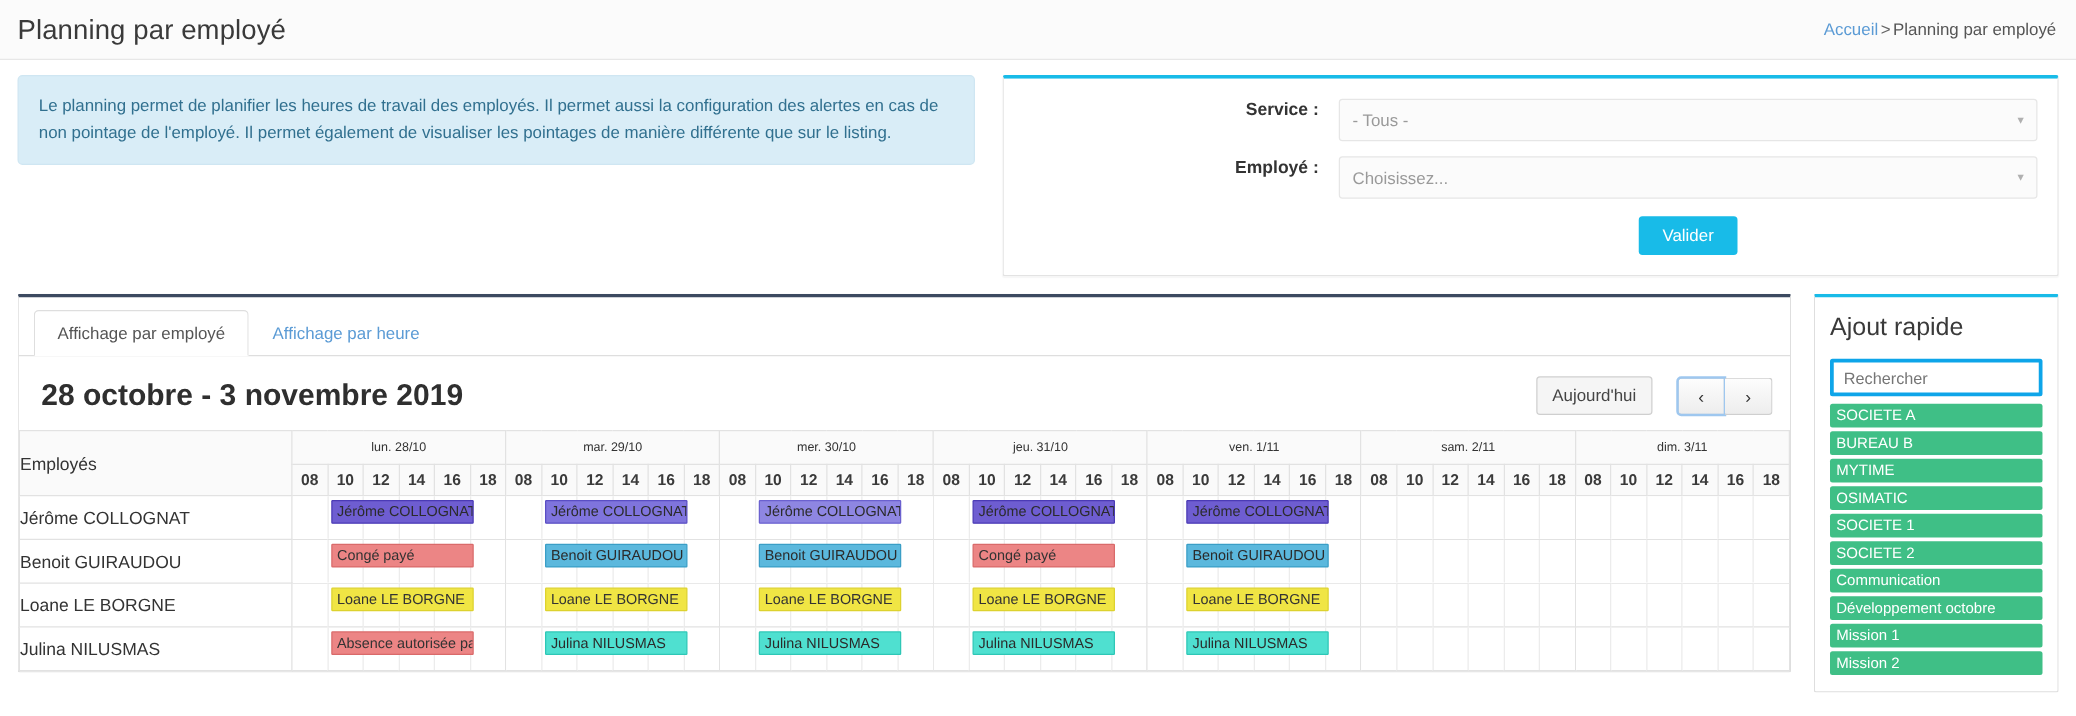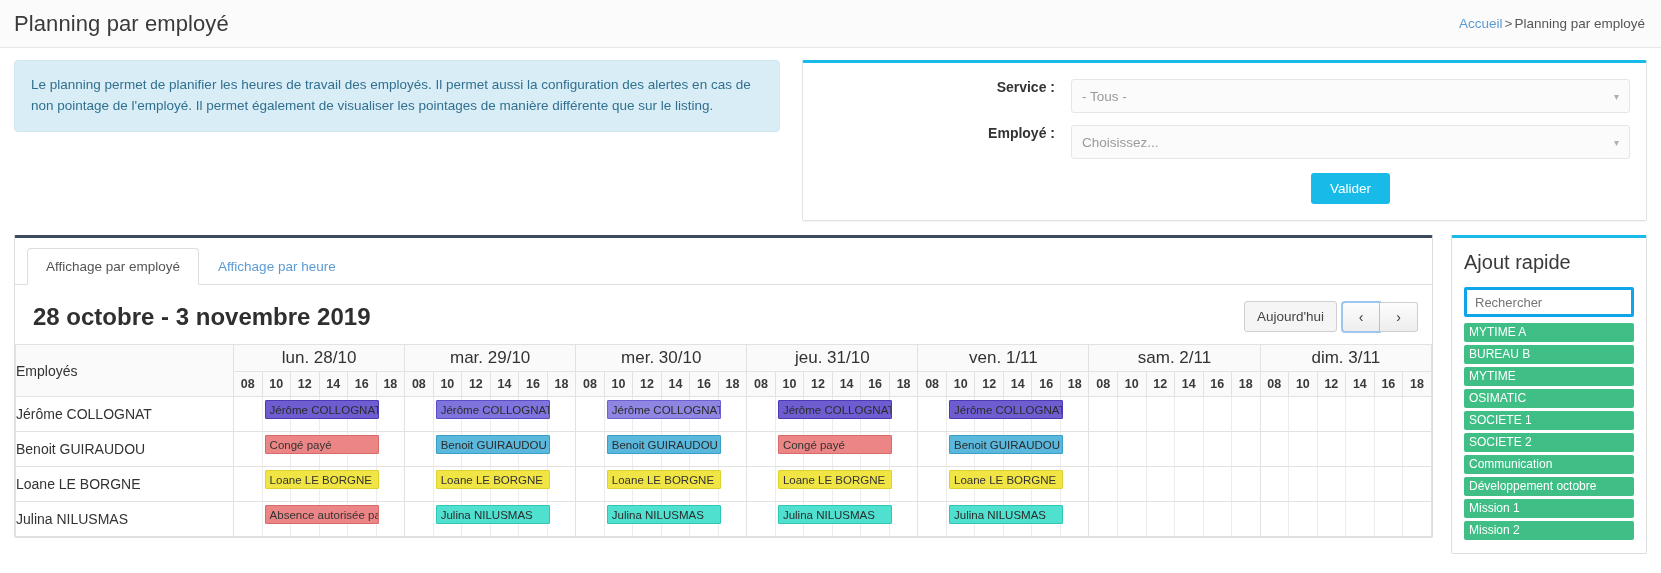--- a/index.html
+++ b/index.html
@@ -160,21 +160,21 @@
     display: flex;
     align-items: center;
     justify-content: space-between;
     padding: 16px 14px 12px 18px;
   }
   .date-range {
     font-size: 24px;
     font-weight: bold;
     color: #2f2f2f;
   }
-  .nav-group { display: flex; align-items: flex-end; gap: 5px; }
+  .nav-group { display: flex; align-items: flex-end; gap: 20px; }
   .btn-today {
     background: #f5f5f5;
     border: 1px solid #cfcfcf;
     border-radius: 3px;
     padding: 7px 12px;
     font-size: 13.5px;
     color: #444;
     cursor: pointer;
     font-family: inherit;
   }
@@ -208,21 +208,21 @@
     width: 218px;
     text-align: left;
     padding-left: 16px;
     font-size: 14px;
     font-weight: normal;
     color: #333;
     background: #fafafa;
   }
   th.day-head {
     height: 27px;
-    font-size: 17px;
+    font-size: 10px;
     font-weight: normal;
     color: #333;
     background: #fafafa;
     text-align: center;
   }
   th.hour-head {
     height: 25px;
     font-size: 12.5px;
     font-weight: bold;
     color: #3a3a3a;
@@ -741,21 +741,21 @@
           </tbody>
       </table>
     </div>
   </div>
 
   <div class="quick-panel">
     <div class="quick-title">Ajout rapide</div>
     <input class="quick-search" placeholder="Rechercher" style="">
     <div>
 
-    <span class="tag" style="background: rgb(63, 191, 134);">MYTIME A</span>
+    <span class="tag" style="background: rgb(63, 191, 134);">SOCIETE A</span>
         <span class="tag" style="background: rgb(63, 191, 134);">BUREAU B</span>
         <span class="tag" style="background: rgb(63, 191, 134);">MYTIME</span>
         <span class="tag" style="background: rgb(63, 191, 134);">OSIMATIC</span>
         <span class="tag" style="background: rgb(63, 191, 134);">SOCIETE 1</span>
         <span class="tag" style="background: rgb(63, 191, 134);">SOCIETE 2</span>
         <span class="tag" style="background: rgb(63, 191, 134);">Communication</span>
         <span class="tag" style="background: rgb(63, 191, 134);">Développement octobre</span>
         <span class="tag" style="background: rgb(63, 191, 134);">Mission 1</span>
         <span class="tag" style="background: rgb(63, 191, 134);">Mission 2</span>
       </div>

